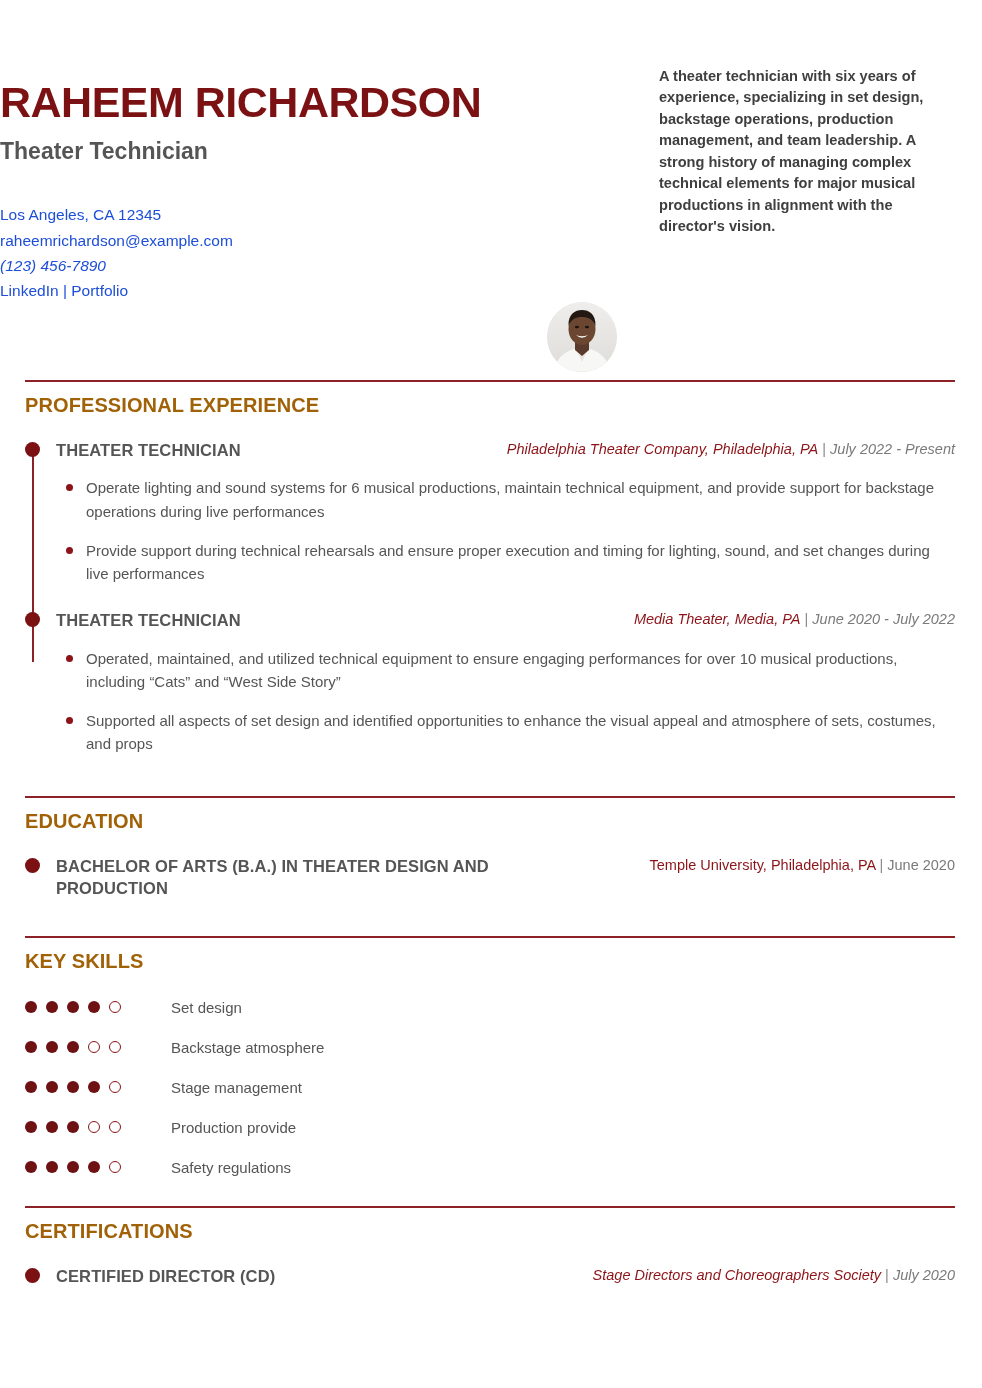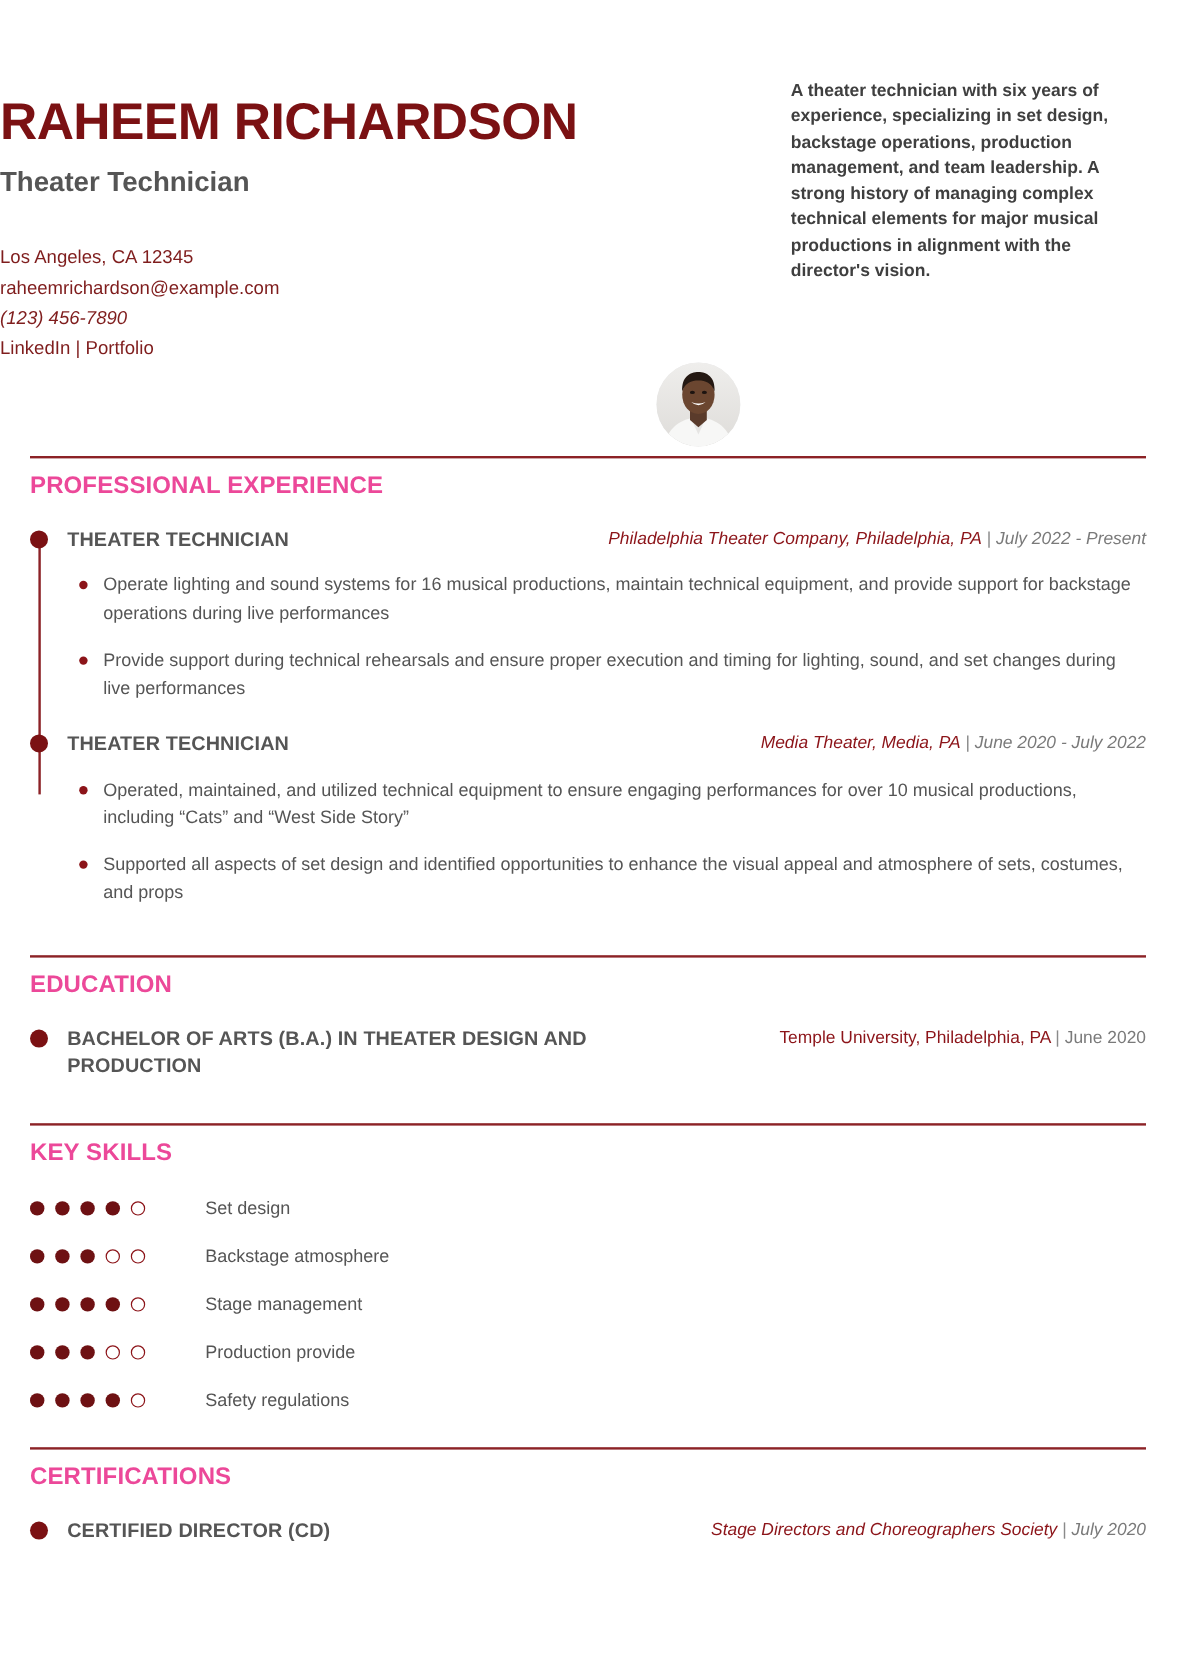--- a/index.html
+++ b/index.html
@@ -30,21 +30,21 @@
   }
   .job-title{
     font-size:23px;
     font-weight:bold;
     color:#555555;
     margin:0 0 38px 0;
     line-height:1.1;
   }
   .contact{
     font-size:15.5px;
-    color:#7f1d1d;
+    color:#1d4ed8;
     line-height:1.62;
   }
   .contact div{white-space:nowrap;}
   .contact .phone{font-style:italic;}
 
   .summary{
     position:absolute;left:659px;top:66px;width:282px;
     font-size:14.6px;
     font-weight:bold;
     line-height:1.47;
@@ -60,21 +60,21 @@
 
   
   .rule{
     position:absolute;left:25px;width:930px;height:2px;
     background:#8c2226;
   }
   .section{position:absolute;left:25px;width:930px;}
   .section-title{
     font-size:20px;
     font-weight:bold;
-    color:#ec4899;
+    color:#a16207;
     letter-spacing:0.1px;
     margin:0 0 22px 0;
   }
 
   
   .entry{position:relative;}
   .entry-head{
     position:relative;
     display:flex;
     align-items:flex-start;
@@ -214,21 +214,21 @@
 
     <div class="entry" style="margin-bottom:24px">
       <div class="entry-head">
         <span class="marker"></span>
         <div class="entry-title">THEATER TECHNICIAN</div>
         <div class="entry-meta">
           <span class="org">Philadelphia Theater Company, Philadelphia, PA</span><span class="sep"> | </span><span class="date">July 2022 - Present</span>
         </div>
       </div>
       <ul class="bullets">
-        <li>Operate lighting and sound systems for 16 musical productions, maintain technical equipment, and provide support for backstage operations during live performances</li>
+        <li>Operate lighting and sound systems for 6 musical productions, maintain technical equipment, and provide support for backstage operations during live performances</li>
         <li>Provide support during technical rehearsals and ensure proper execution and timing for lighting, sound, and set changes during live performances</li>
       </ul>
     </div>
 
     <div class="entry">
       <div class="entry-head">
         <span class="marker"></span>
         <div class="entry-title">THEATER TECHNICIAN</div>
         <div class="entry-meta">
           <span class="org">Media Theater, Media, PA</span><span class="sep"> | </span><span class="date">June 2020 - July 2022</span>

